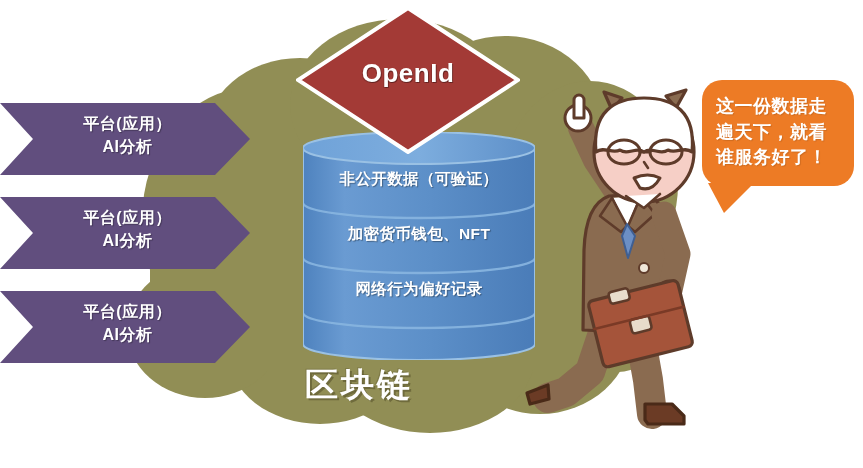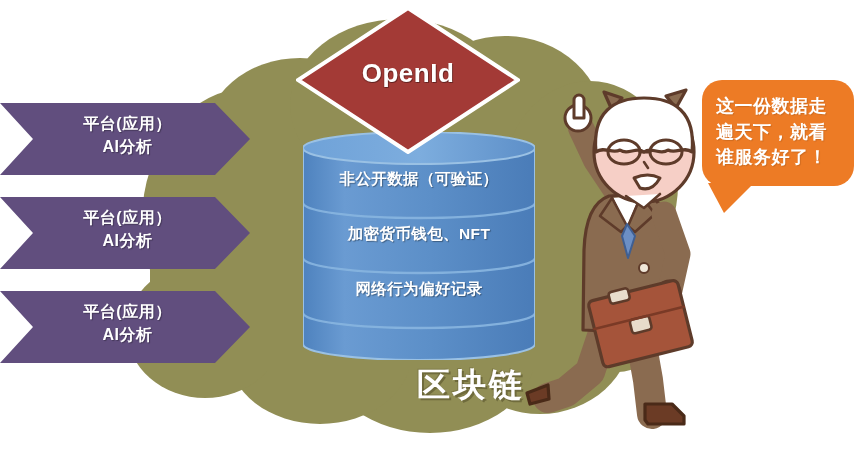--- a/index.html
+++ b/index.html
@@ -137,21 +137,21 @@
     border-right: 30px solid transparent;
     border-top: 30px solid #ED7B25;
   }
 
   
   #blockchain-title {
     position: absolute;
     left: 305px;
     top: 363px;
     width: 220px;
-    text-align: right;
+    text-align: left;
     z-index: 8;
     color: #ffffff;
     font-size: 33px;
     font-weight: bold;
     letter-spacing: 3px;
     text-shadow: 2px 2px 0 rgba(70,65,30,.45), -1px -1px 0 rgba(70,65,30,.25);
   }
 
   
   #watermark {

